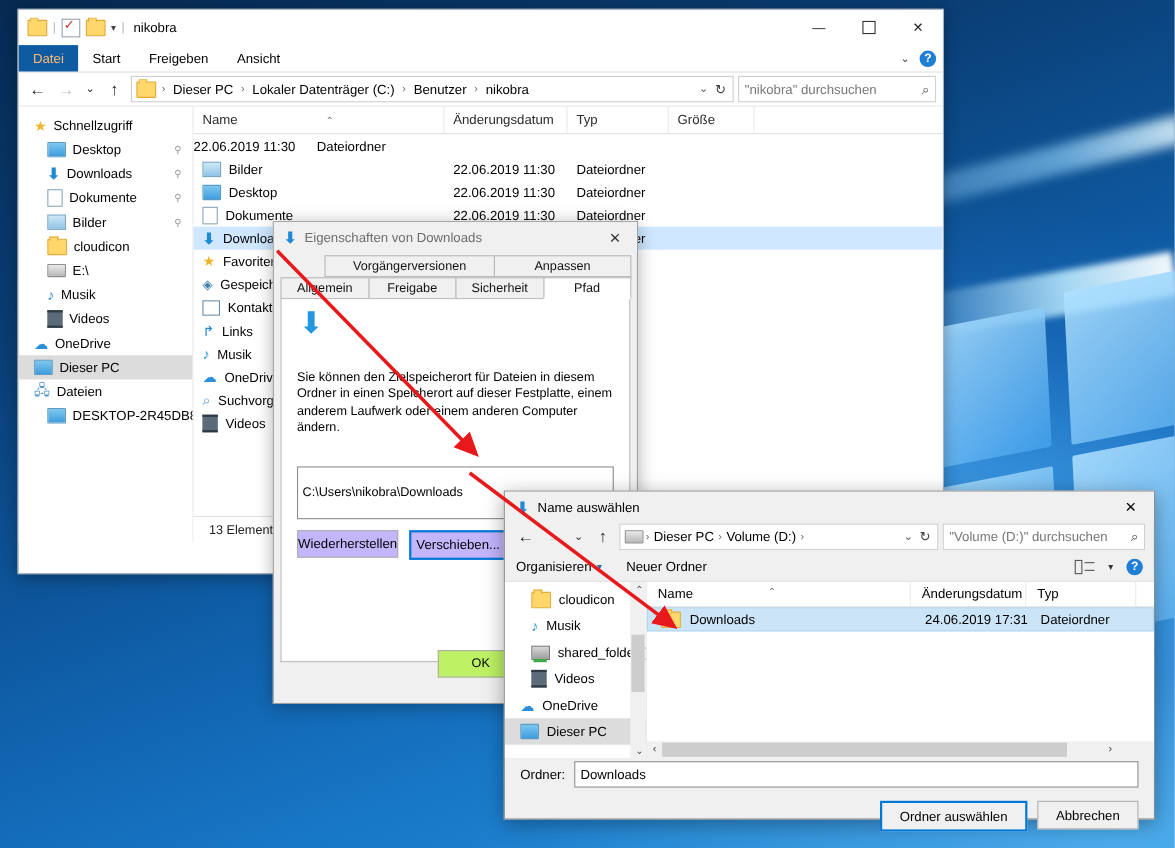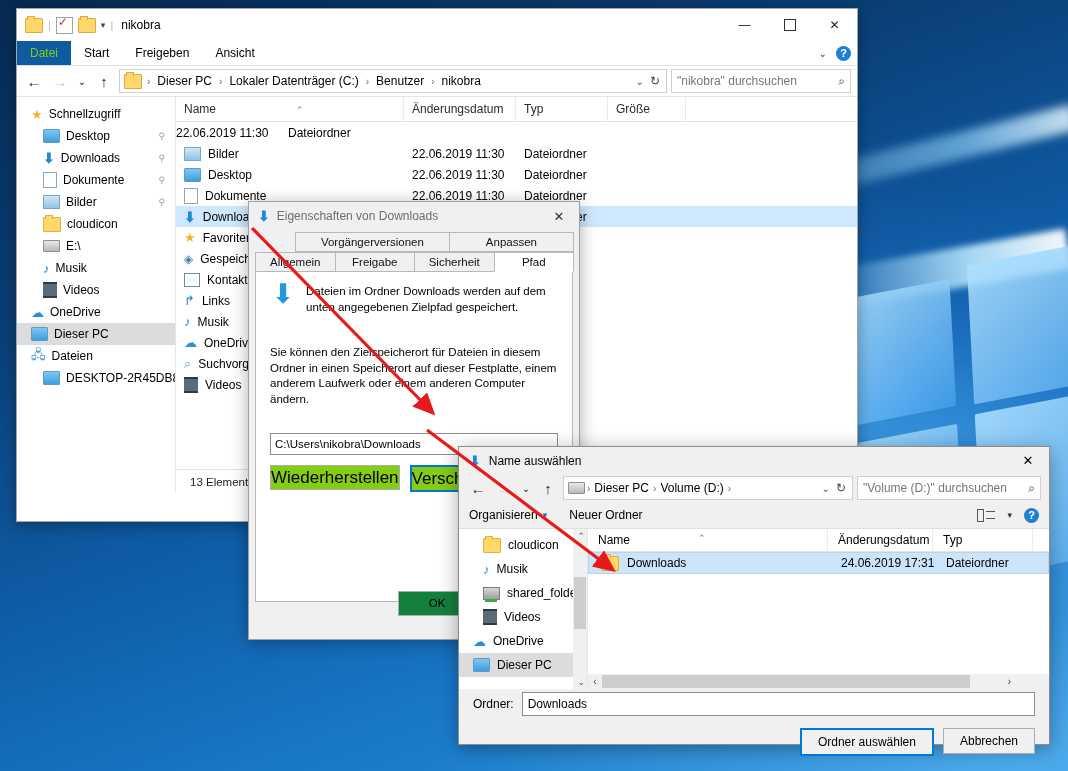--- a/index.html
+++ b/index.html
@@ -54,21 +54,21 @@
               font-size: 12px; color: #c0392b; }
   .qat-caret { font-size: 9px; color: #444; }
   .win-title { margin-left: 8px; font-size: 12px; color: #000; }
   .winbtns { position: absolute; right: 0; top: 0; display: flex; height: 32px; }
   .winbtn { width: 45px; height: 32px; display: flex; align-items: center; justify-content: center;
             font-size: 12px; color: #222; }
 
   .ribbon-tabs { height: 24px; background: #fff; display: flex; align-items: stretch;
                  position: relative; border-bottom: 1px solid #dfdfdf; }
   .rtab { padding: 0 13px; display: flex; align-items: center; font-size: 12px; color: #000; }
-  .rtab.file { background: #0f5ba1; color: #84cc16; font-weight: normal; }
+  .rtab.file { background: #0f5ba1; color: #fdba74; font-weight: normal; }
   .ribbon-right { position: absolute; right: 6px; top: 0; height: 24px;
                   display: flex; align-items: center; gap: 9px; }
   .help-circle { width: 15px; height: 15px; border-radius: 50%; background: #1e7fd4;
                  color: #fff; font-size: 11px; display: flex; align-items: center;
                  justify-content: center; font-weight: bold; }
 
   .addrbar { height: 30px; display: flex; align-items: center; padding: 0 6px; gap: 4px;
              background: #fff; }
   .nav-ic { width: 22px; height: 22px; display: flex; align-items: center; justify-content: center;
             font-size: 15px; color: #2b2b2b; }
@@ -129,29 +129,29 @@
   .pd-tab.active { background: #fff; border-bottom-color: #fff; }
   .pd-panel { margin: 0 6px; background: #fff; border: 1px solid #b8b8b8;
               border-top: none; height: 330px; padding: 12px 14px; box-sizing: border-box;
               position: relative; }
   .pd-intro { display: flex; gap: 10px; align-items: flex-start; }
   .pd-arrow-ic { width: 26px; flex: none; text-align: center; font-size: 27px;
                  color: #2596e0; line-height: .8; }
   .pd-text { line-height: 1.35; font-size: 11.5px; color: #000; }
   .pd-text2 { margin-top: 30px; line-height: 1.35; font-size: 11.5px; }
   .pd-path { margin-top: 26px; height: 20px; border: 1px solid #8d8d8d; background: #fff;
-             display: flex; align-items: center; padding: 0 4px; font-size: 11.5px; }
+             display: flex; align-items: center; padding: 13px 4px; font-size: 11.5px; }
   .pd-btnrow { margin-top: 10px; display: flex; gap: 10px; }
-  .pd-btn { flex: 1; height: 23px; border: 1px solid #adadad; background: #84cc16;
-            display: flex; align-items: center; justify-content: center; font-size: 17px; }
+  .pd-btn { flex: 1; height: 23px; border: 1px solid #adadad; background: #c4b5fd;
+            display: flex; align-items: center; justify-content: center; font-size: 12px; }
   .pd-btn.focused { border: 2px solid #0078d7; }
   .pd-footer { position: absolute; left: 0; bottom: 0; width: 100%; height: 44px;
                display: flex; align-items: center; justify-content: flex-end;
                gap: 8px; padding-right: 10px; box-sizing: border-box; }
-  .pd-fbtn { width: 76px; height: 23px; border: 1px solid #adadad; background: #15803d;
+  .pd-fbtn { width: 76px; height: 23px; border: 1px solid #adadad; background: #bef264;
              display: flex; align-items: center; justify-content: center; font-size: 11.5px; margin-top: 48px; }
 
   
   #browsedlg { position: absolute; left: 458px; top: 446px; width: 590px; height: 297px;
                background: #f0f0f0; border: 1px solid #8d8d8d;
                box-shadow: 0 4px 18px rgba(0,0,0,.35); font-size: 12px; }
   .bd-title { height: 27px; display: flex; align-items: center; gap: 8px; padding-left: 10px;
               position: relative; background: #f0f0f0; }
   .bd-close { position: absolute; right: 0; top: 0; width: 42px; height: 27px;
               display: flex; align-items: center; justify-content: center; font-size: 13px; }
@@ -496,21 +496,20 @@
       <div class="pd-tabrow">
         <div class="pd-tab">Allgemein</div>
         <div class="pd-tab">Freigabe</div>
         <div class="pd-tab">Sicherheit</div>
         <div class="pd-tab active">Pfad</div>
       </div>
     </div>
     <div class="pd-panel">
       <div class="pd-intro">
         <span class="pd-arrow-ic">⬇</span>
-        <span class="pd-text">Dateien im Ordner Downloads werden auf dem unten angegebenen Zielpfad gespeichert.</span>
       </div>
       <div class="pd-text2">Sie können den Zielspeicherort für Dateien in diesem Ordner in einen Speicherort auf dieser Festplatte, einem anderem Laufwerk oder einem anderen Computer ändern.</div>
       <div class="pd-path">
         <span>C:\Users\nikobra\Downloads</span>
       </div>
       <div class="pd-btnrow">
         <div class="pd-btn">Wiederherstellen</div>
         <div class="pd-btn focused">Verschieben...</div>
         <div class="pd-btn">Ziel suchen...</div>
       </div>

